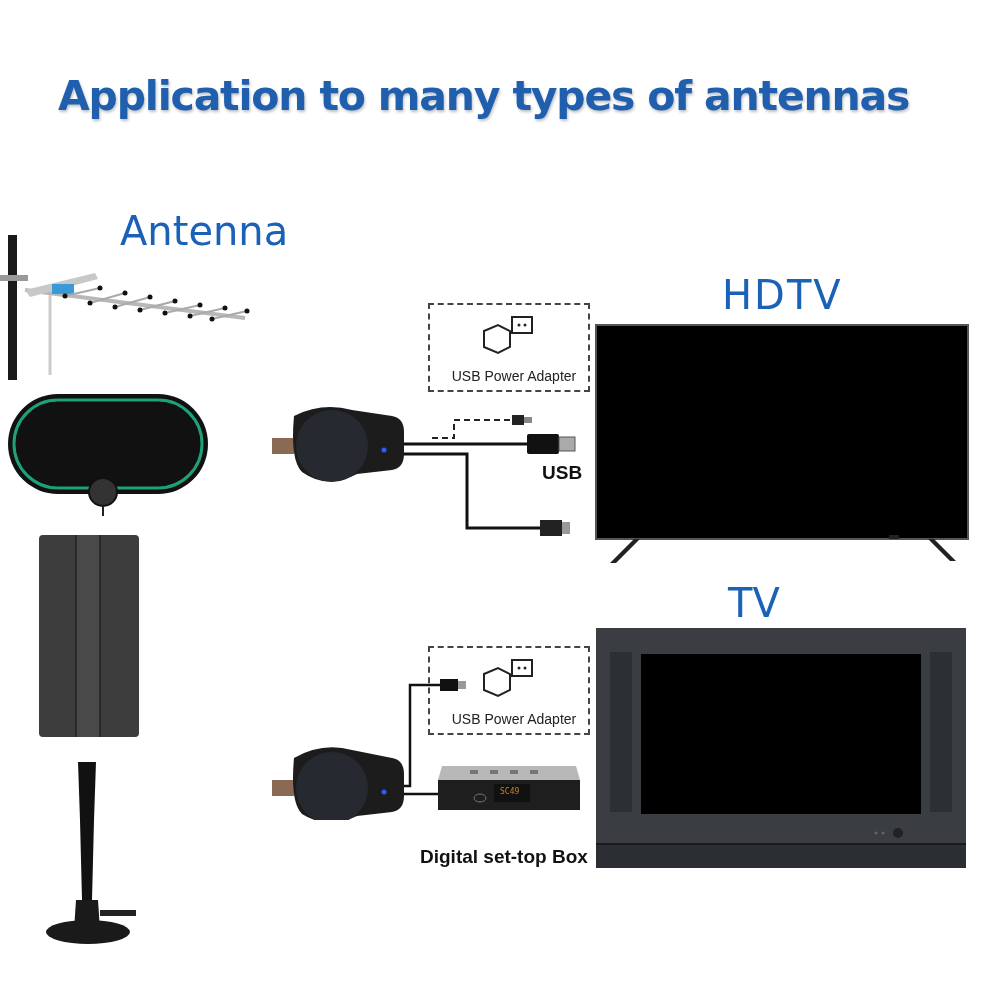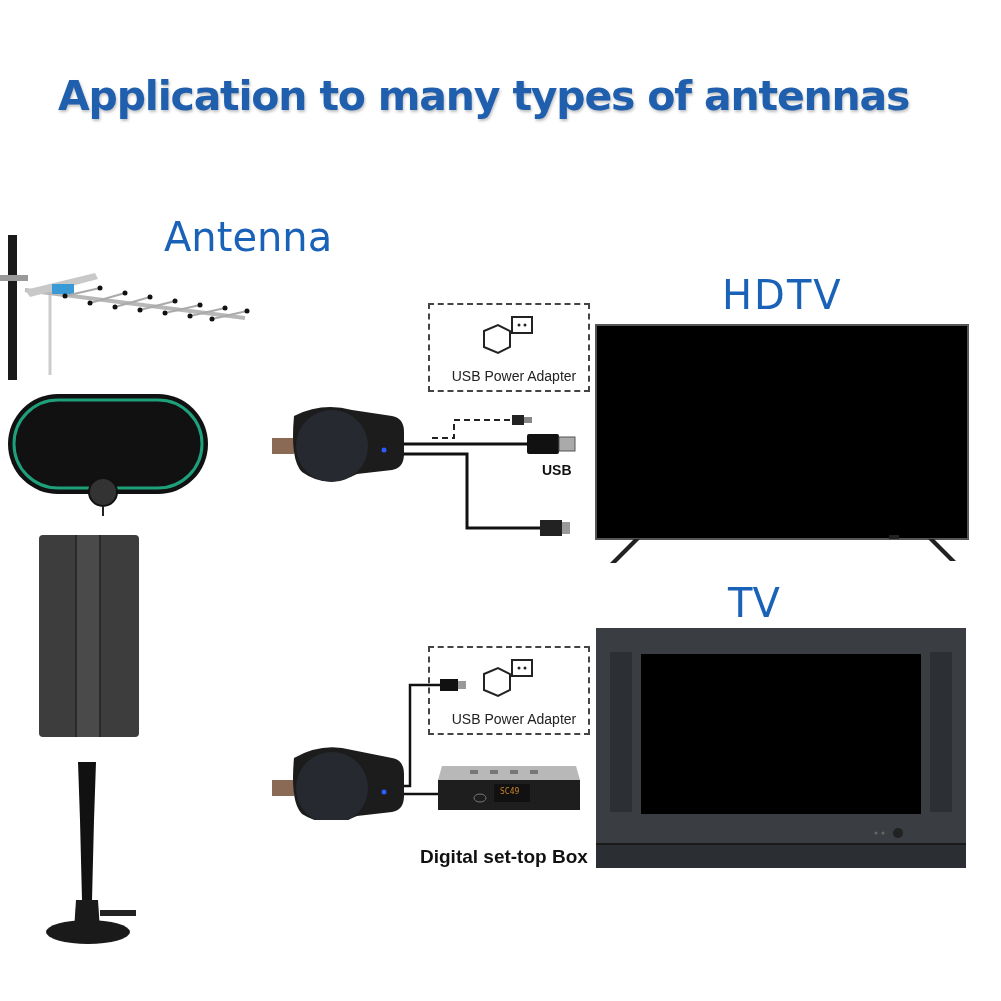--- a/index.html
+++ b/index.html
@@ -10,21 +10,21 @@
     .label-black { font-family: "Liberation Sans", sans-serif; font-weight: bold; color: #111; white-space: nowrap; }
     .adapter-box { border: 2px dashed #444; background: #fff; }
     .adapter-text { position: absolute; left: 10px; right: 0; bottom: 6px; text-align: center; font-size: 14px; color: #222; font-family: "Liberation Sans", sans-serif; }
     svg { display: block; }
   </style>
 </head>
 <body>
 
 <div class="abs title">Application to many types of antennas</div>
 
-<div class="abs label-blue" style="left:120px; top:214px;margin-left:44px;">Antenna</div>
+<div class="abs label-blue" style="left:120px; top:208px;">Antenna</div>
 
 <div class="abs" style="left:0; top:235px;">
   <svg width="260" height="150" viewBox="0 0 260 150">
     <rect x="8" y="0" width="9" height="145" fill="#1a1a1a"></rect>
     <rect x="0" y="40" width="28" height="6" fill="#999"></rect>
     <line x1="25" y1="55" x2="245" y2="83" stroke="#b8b8b8" stroke-width="4"></line>
     <path d="M25 55 L95 38 L98 44 L30 62 Z" fill="#c8c8c8"></path>
     <rect x="52" y="49" width="22" height="10" fill="#3a9ad6"></rect>
     <line x1="50" y1="60" x2="50" y2="140" stroke="#ccc" stroke-width="3"></line>
     <g stroke="#aaa" stroke-width="2">
@@ -115,21 +115,21 @@
     <rect x="287" y="35" width="16" height="14" fill="#aaa" stroke="#555" stroke-width="1"></rect>
     <polyline points="130,52 195,52 195,126 268,126" fill="none" stroke="#111" stroke-width="3"></polyline>
     <rect x="268" y="118" width="22" height="16" fill="#222"></rect>
     <rect x="290" y="120" width="8" height="12" fill="#999"></rect>
     <rect x="0" y="36" width="22" height="16" fill="#8a6a55"></rect>
     <path d="M22 14 Q50 0 80 8 L120 14 Q132 16 132 30 L132 52 Q132 66 120 68 L85 72 Q55 88 30 70 Q18 58 22 14 Z" fill="#1c1c1c"></path>
     <circle cx="60" cy="44" r="36" fill="#262a30"></circle>
     <circle cx="112" cy="48" r="2.5" fill="#2a5cff"></circle>
   </svg>
 </div>
-<div class="abs label-black" style="left:542px; top:462px; font-size:14px;">USB</div>
+<div class="abs label-black" style="left:542px; top:462px; font-size:19px;">USB</div>
 
 <div class="abs label-blue" style="left:728px; top:580px;">TV</div>
 
 <div class="abs" style="left:596px; top:628px;">
   <svg width="370" height="242" viewBox="0 0 370 242">
     <rect x="0" y="0" width="370" height="216" fill="#3a3d42"></rect>
     <rect x="14" y="24" width="22" height="160" fill="#2c2f33"></rect>
     <rect x="334" y="24" width="22" height="160" fill="#2c2f33"></rect>
     <rect x="45" y="26" width="280" height="160" fill="#000"></rect>
     <circle cx="302" cy="205" r="5" fill="#222"></circle>

